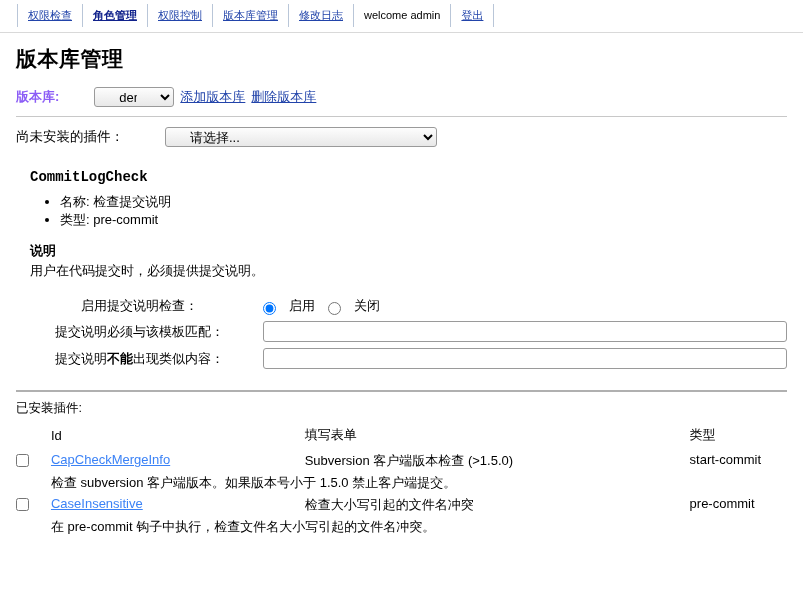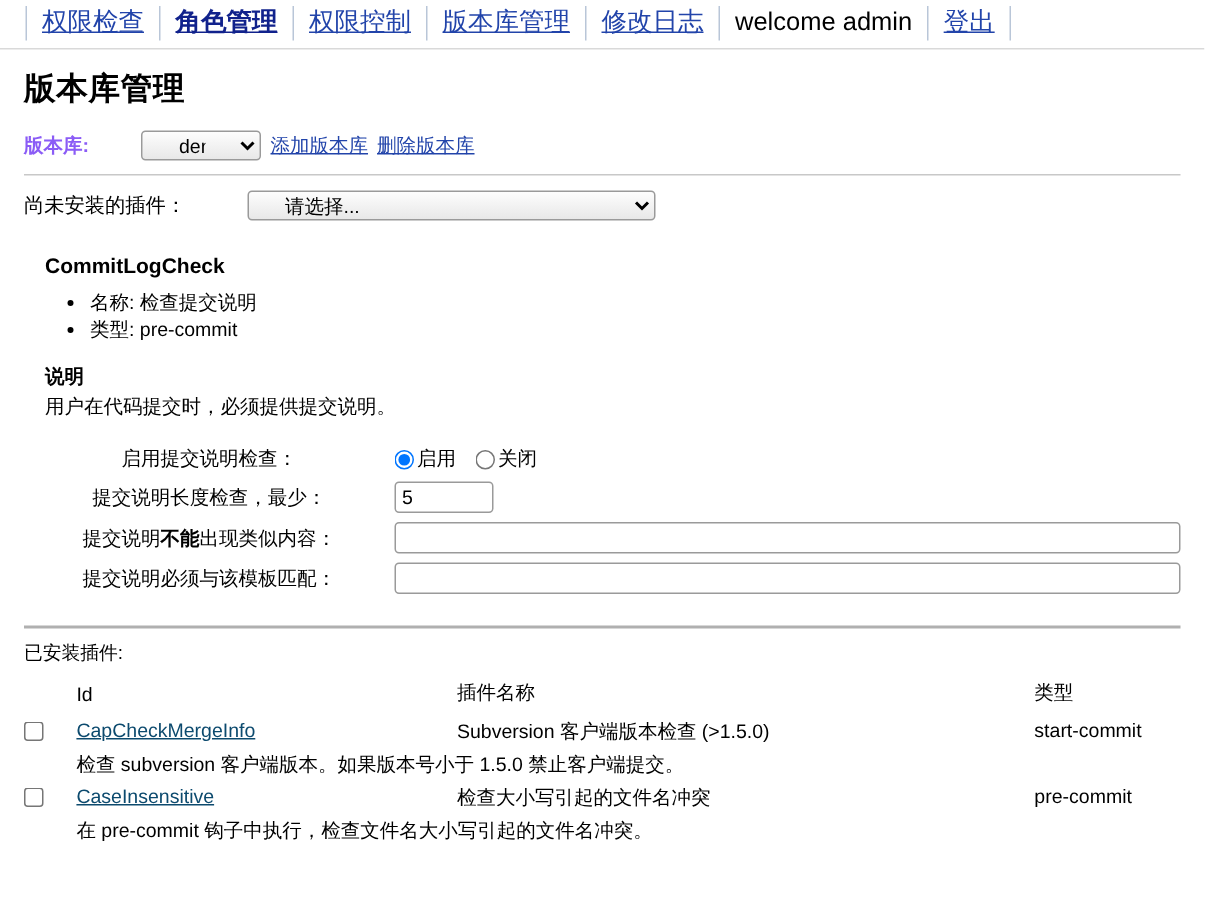--- a/index.html
+++ b/index.html
@@ -24,21 +24,21 @@
   #navlist {
     display: flex;
     align-items: stretch;
     list-style: none;
     margin: 0;
     padding: 0 0 0 17px;
   }
   #navlist li {
     padding: 2px 10px 3px 10px;
     border-left: 1px solid #b9c6d8;
-    font-size: 17px;
+    font-size: 11px;
     line-height: 18px;
     white-space: nowrap;
   }
   #navlist li:last-child {
     border-right: 1px solid #b9c6d8;
   }
   #navlist a {
     color: #2244aa;
     text-decoration: underline;
   }
@@ -100,21 +100,21 @@
     gap: 12px;
     margin-bottom: 6px;
   }
   .plugin-pick-row .lbl { font-size: 13.5px; }
   #plugin-select { width: 272px; }
 
   h3.plugin-name {
     font-size: 14px;
     font-weight: bold;
     margin: 22px 0 8px 14px;
-    font-family: Liberation Sans, sans-serif;
+    font-family: Liberation Mono, monospace;
   }
   ul.meta {
     margin: 0 0 0 22px;
     padding: 0 0 0 22px;
     font-size: 13px;
     line-height: 17px;
   }
   ul.meta li { margin: 0 0 1px 0; }
 
   .sec-title {
@@ -161,22 +161,22 @@
   input.wide { width: 514px; }
 
   .radio-group {
     display: flex;
     align-items: center;
     gap: 4px;
     font-size: 13px;
   }
   .radio-group label {
     display: inline-flex;
-    align-items: center;
-    gap: 1px;
+    align-items: flex-end;
+    gap: 12px;
     margin-right: 9px;
   }
   input[type="radio"] {
     margin: 0 1px 0 0;
     width: 13px;
     height: 13px;
   }
 
   .btn-row {
     text-align: center;
@@ -219,21 +219,21 @@
   }
   table#installed-table td {
     padding: 2px 0;
     vertical-align: top;
   }
   th.c-chk, td.c-chk { width: 36px; padding-left: 4px; }
   th.c-id,  td.c-id  { width: 260px; }
   th.c-name,td.c-name{ width: 400px; }
   th.c-type,td.c-type{ width: 100px; }
   table#installed-table a {
-    color: #0c4a6e;
+    color: #3b82f6;
     text-decoration: underline;
   }
   input[type="checkbox"] {
     width: 13px;
     height: 13px;
     margin: 2px 0 0 0;
   }
   tr.desc-row td {
     padding: 1px 0 6px 0;
     font-size: 13px;
@@ -293,45 +293,41 @@
                 <span>启用</span>
               </label>
               <label>
                 <input type="radio" name="frow0" style="">
                 <span>关闭</span>
               </label>
             </div>
           </td>
         </tr>
         <tr>
-          <td class="flabel">提交说明长度检查，最少：</td>
-          <td><input type="text" class="num" value="5" style=""></td>
+          <td class="flabel">提交说明必须与该模板匹配：</td>
+          <td><input type="text" class="wide" style=""></td>
         </tr>
         <tr>
           <td class="flabel">提交说明<b>不能</b>出现类似内容：</td>
-          <td><input type="text" class="wide" style=""></td>
-        </tr>
-        <tr>
-          <td class="flabel">提交说明必须与该模板匹配：</td>
           <td><input type="text" class="wide" style=""></td>
         </tr>
       </tbody>
   </table>
 
 
   <hr class="rule2">
 
   <div class="installed-label">已安装插件:</div>
 
   <table id="installed-table">
     <thead>
       <tr>
         <th class="c-chk"></th>
         <th class="c-id">Id</th>
-        <th class="c-name">插件名称</th>
+        <th class="c-name">填写表单</th>
         <th class="c-type">类型</th>
       </tr>
     </thead>
     <tbody id="installed-body">
         <tr>
           <td class="c-chk"><input type="checkbox" style=""></td>
           <td class="c-id"><a href="#">CapCheckMergeInfo</a></td>
           <td class="c-name">Subversion 客户端版本检查 (&gt;1.5.0)</td>
           <td class="c-type">start-commit</td>
         </tr>

